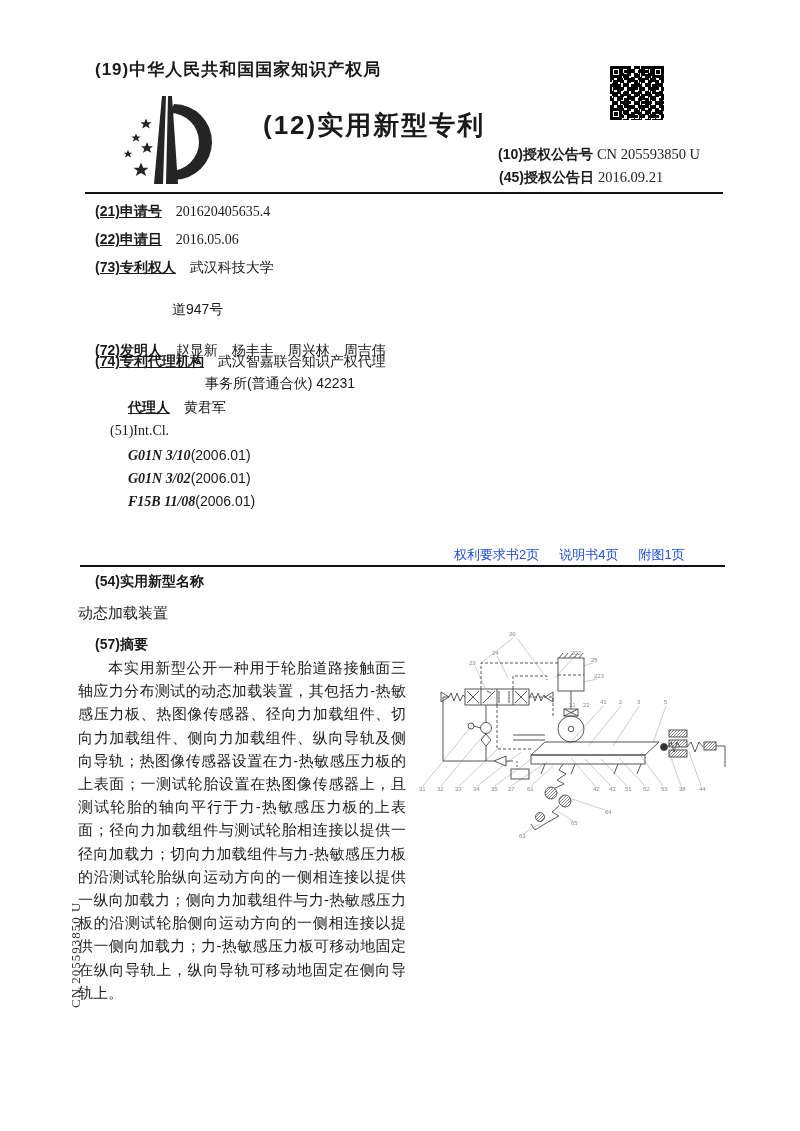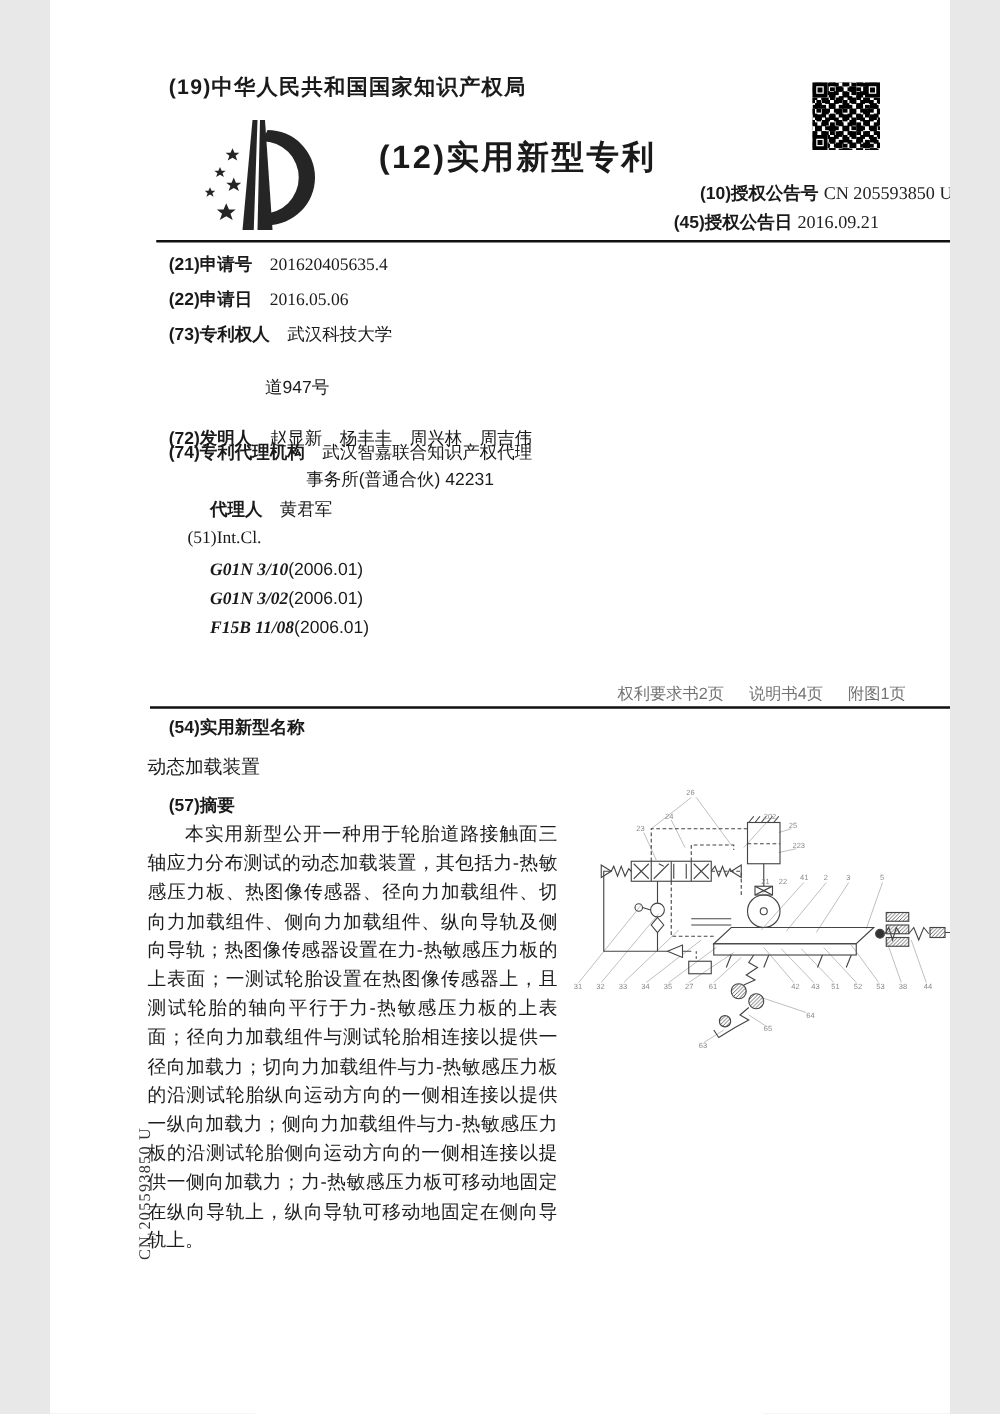--- a/index.html
+++ b/index.html
@@ -1,31 +1,31 @@
 <!DOCTYPE html>
 <html><head>
 <meta charset="utf-8">
 <style>
   html,body{margin:0;padding:0;background:#e8e8e8;}
-  .page{position:relative;width:720px;height:1131px;background:#ffffff;
+  .page{position:relative;width:800px;height:1131px;background:#ffffff;
         font-family:"Liberation Sans",sans-serif;color:#1a1a1a;overflow:hidden;margin:0 auto;}
   .abs{position:absolute;}
   .office{font-size:17px;font-weight:600;letter-spacing:1px;}
   .doctype{font-size:26px;font-weight:700;letter-spacing:2px;}
   .pubrow{font-size:14px;white-space:nowrap;}
   .pubrow .lbl{font-weight:700;}
   .pubrow .val{font-family:"Liberation Serif",serif;font-size:14.5px;margin-left:4px;color:#222;}
   .rule{background:#111;height:2px;}
   .brow{font-size:14px;white-space:nowrap;}
-  .brow .lbl{font-weight:700;}
+  .brow .lbl{font-weight:700;text-decoration:underline;}
   .brow .val{margin-left:10px;}
   .serif{font-family:"Liberation Serif",serif;}
   .ipc .code{font-family:"Liberation Serif",serif;font-style:italic;font-weight:700;}
   .ipc .dt{font-family:Liberation Sans, sans-serif;}
-  .pagesinfo{font-size:13px;color:#737373;}
+  .pagesinfo{font-size:13px;color:#1d4ed8;}
   .pagesinfo span{margin-right:20px;}
   .sechead{font-size:14px;font-weight:700;}
   .titleline{font-size:15px;}
   .abstract{font-size:15px;line-height:23.2px;text-align:justify;text-indent:2em;color:#1c1c1c;}
   .sidecode{font-family:"Liberation Serif",serif;font-size:13px;letter-spacing:1px;color:#333;
             transform:rotate(-90deg);transform-origin:0 0;white-space:nowrap;}
   
   .qr{width:54px;height:54px;background:
       conic-gradient(#000 25%,#fff 0 50%,#000 0 75%,#fff 0) 0 0/7px 7px,
       conic-gradient(#000 25%,#fff 0 50%,#000 0 75%,#fff 0) 2px 3px/11px 9px;
@@ -58,21 +58,21 @@
       <use href="#star" transform="translate(30,34) scale(0.55)"></use>
       <use href="#star" transform="translate(20,48) scale(0.45)"></use>
       <use href="#star" transform="translate(31,58) scale(0.6)"></use>
       <use href="#star" transform="translate(12,64) scale(0.42)"></use>
       <use href="#star" transform="translate(25,80) scale(0.75)"></use>
     </g>
   </svg>
 
   <div class="abs doctype" style="left:263px;top:108px;">(12)实用新型专利</div>
 
-  <div class="abs pubrow" style="left:520px;top:146px;">
+  <div class="abs pubrow" style="left:498px;top:146px;">
     <span class="lbl">(10)授权公告号</span><span class="val">CN 205593850 U</span>
   </div>
   <div class="abs pubrow" style="left:499px;top:169px;">
     <span class="lbl">(45)授权公告日</span><span class="val">2016.09.21</span>
   </div>
 
   <div class="abs rule" style="left:85px;top:192px;width:638px;"></div>
 
   <div class="abs brow" style="left:95px;top:203px;">
     <span class="lbl">(21)申请号</span>

